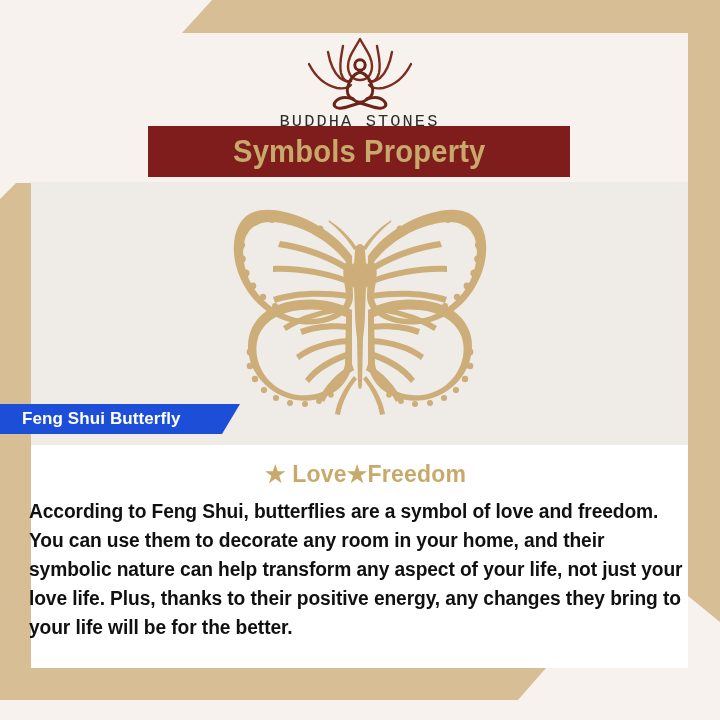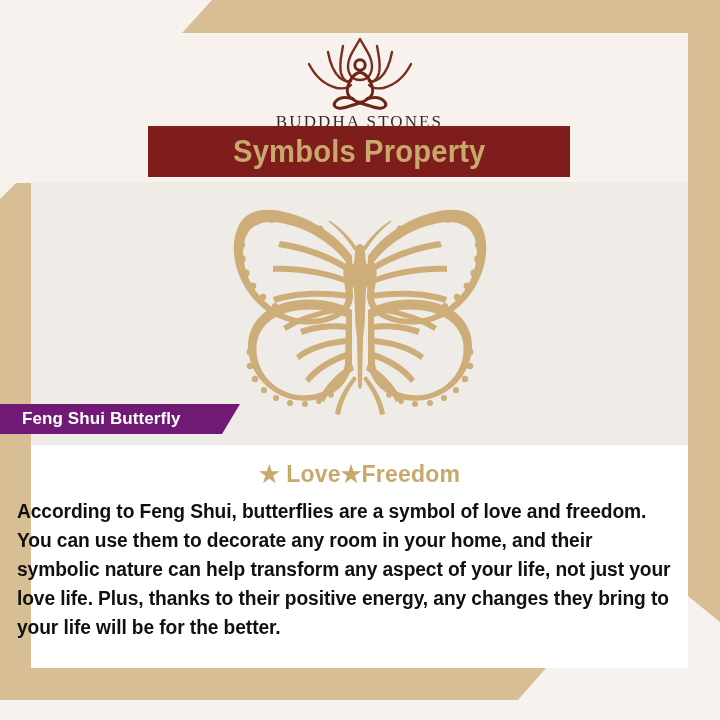--- a/index.html
+++ b/index.html
@@ -79,21 +79,21 @@
     flex-direction: column;
     align-items: center;
   }
   .logo-mark {
     width: 150px;
     height: 78px;
     display: block;
   }
   .brand-name {
     margin-top: 1px;
-    font-family: Liberation Serif, serif;
+    font-family: Liberation Mono, monospace;
     font-size: 17px;
     letter-spacing: 2.1px;
     color: #2E2B28;
     font-weight: 400;
   }
 
   .title-box {
     position: absolute;
     top: 93px;
     left: 117px;
@@ -132,21 +132,21 @@
     height: 218px;
   }
 
   
   .ribbon {
     position: absolute;
     top: 404px;
     left: 0;
     width: 240px;
     height: 30px;
-    background: #701a75;
+    background: #1d4ed8;
     clip-path: polygon(0 0, 100% 0, calc(100% - 18px) 100%, 0 100%);
     display: flex;
     align-items: center;
   }
   .ribbon-text {
     margin-left: 22px;
     color: #FFFFFF;
     font-weight: bold;
     font-size: 17px;
     letter-spacing: 0.1px;
@@ -154,20 +154,21 @@
   }
 
   
   .desc-panel {
     position: absolute;
     top: 445px;
     left: 31px;
     right: 32px;
     bottom: 52px;
     background: #FFFFFF;
+    padding-left: 12px;
   }
   .subhead {
     margin: 16px 0 0 0;
     text-align: center;
     color: #C9A96B;
     font-weight: bold;
     font-size: 23px;
     font-family: "Liberation Sans Narrow", "Liberation Sans", sans-serif;
     letter-spacing: 0.2px;
   }

